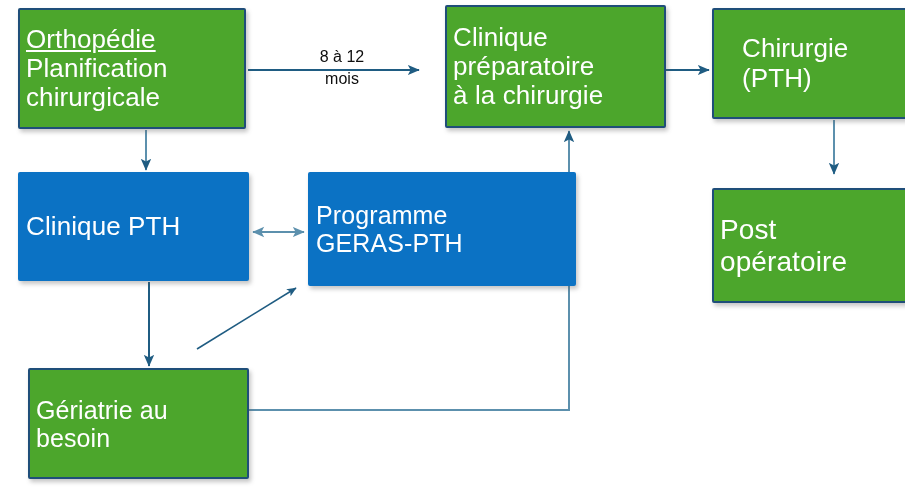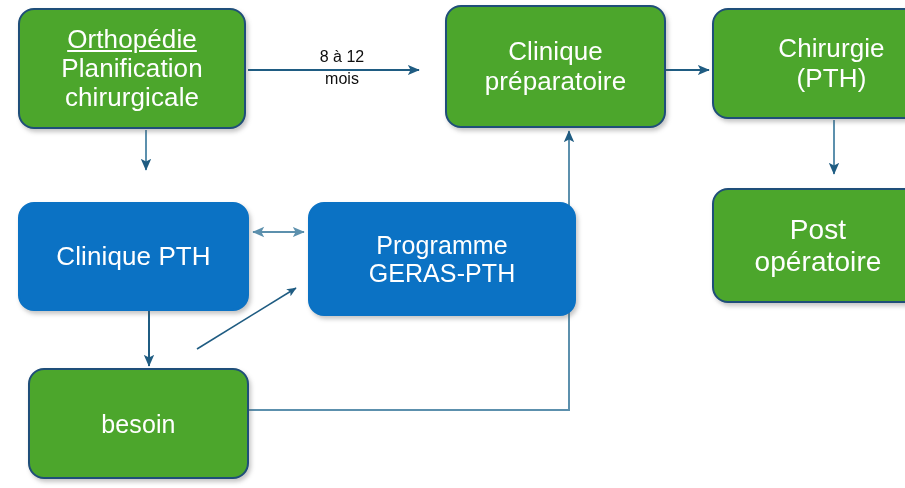--- a/index.html
+++ b/index.html
@@ -14,40 +14,38 @@
   #canvas {
     position: relative;
     width: 905px;
     height: 488px;
     background: #ffffff;
     overflow: hidden;
   }
   .node {
     position: absolute;
     box-sizing: border-box;
-    border-radius: 16px;
+    border-radius: 2px;
     display: flex;
     align-items: center;
     justify-content: center;
-    text-align: center;
     color: #ffffff;
     line-height: 1.12;
     letter-spacing: 0.1px;
     box-shadow: 2px 3px 4px rgba(90,90,90,0.35);
     padding: 2px 6px;
     z-index: 3;
   }
   .node.green {
     background: #4CA62C;
     border: 2px solid #1F4E79;
   }
   .node.blue {
     background: #0B72C4;
     border: 2px solid #0B72C4;
-    margin-top: 30px;
   }
   .node .lines {
     width: 100%;
   }
   .node .ln {
     display: block;
     white-space: nowrap;
   }
   .node .ln.underline {
     text-decoration: underline;
@@ -141,20 +139,21 @@
       <span class="ln underline">Orthopédie</span>
       <span class="ln">Planification</span>
       <span class="ln">chirurgicale</span>
     </span>
   </div>
 
   <div class="node green" id="node-preparatoire">
     <span class="lines">
       <span class="ln">Clinique</span>
       <span class="ln">préparatoire</span>
+      <span class="ln">à la chirurgie</span>
     </span>
   </div>
 
   <div class="node green" id="node-chirurgie">
     <span class="lines">
       <span class="ln">Chirurgie</span>
       <span class="ln">(PTH)</span>
     </span>
   </div>
 
@@ -173,20 +172,21 @@
 
   <div class="node green" id="node-postop">
     <span class="lines">
       <span class="ln">Post</span>
       <span class="ln">opératoire</span>
     </span>
   </div>
 
   <div class="node green" id="node-geriatrie">
     <span class="lines">
+      <span class="ln">Gériatrie au</span>
       <span class="ln">besoin</span>
     </span>
   </div>
 
   <div class="edge-label" id="label-delai">
     <span class="ln">8 à 12</span>
     <span class="ln">mois</span>
   </div>
 
 </div>

